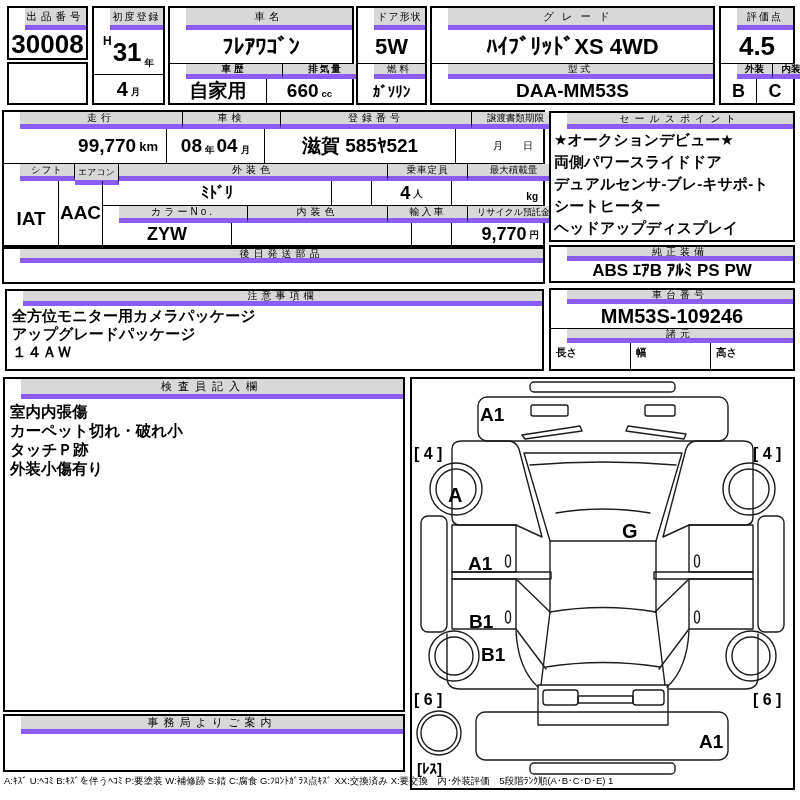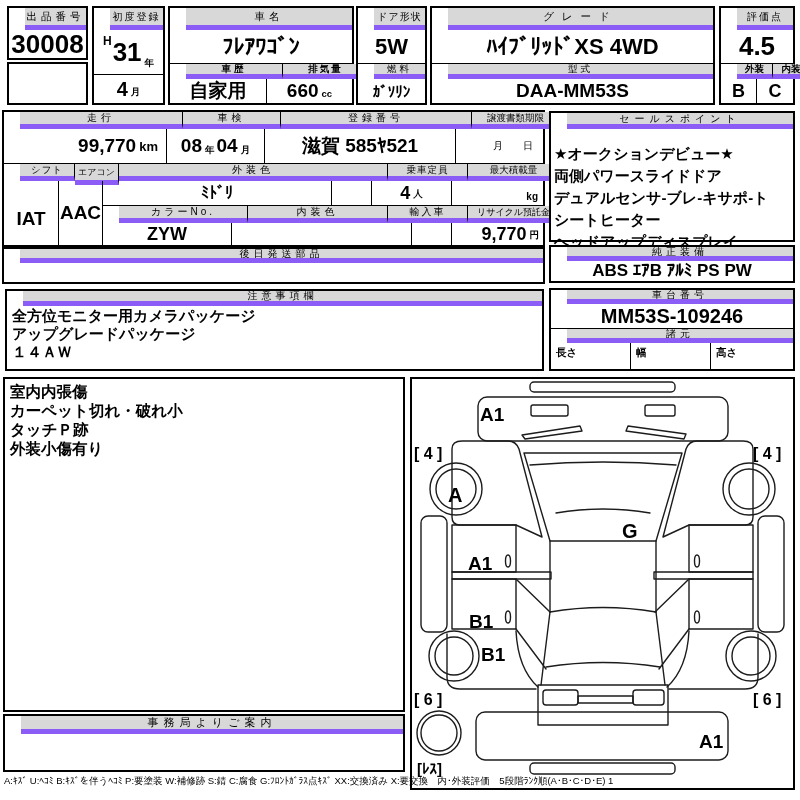--- a/index.html
+++ b/index.html
@@ -130,21 +130,21 @@
     <span class="unit" style="margin-bottom:3px">円</span>
   </div>
 </div>
 
 <div class="box" style="left:2px;top:247px;width:543px;height:37px">
   <div class="h" style="height:14px;font-size:10px">後日発送部品</div>
 </div>
 
 <div class="box" style="left:549px;top:111px;width:246px;height:131px">
   <div class="h" style="height:16px;font-size:10px;letter-spacing:5px">セールスポイント</div>
-  <div class="lines" style="padding:14px 0 0 3px">
+  <div class="lines" style="padding:0 0 0 3px">
     <div style="font-size:15px;line-height:22px">★オークションデビュー★</div>
     <div style="font-size:15px;line-height:22px">両側パワースライドドア</div>
     <div style="font-size:15px;line-height:22px">デュアルセンサ-ブレ-キサポ-ト</div>
     <div style="font-size:15px;line-height:22px">シートヒーター</div>
     <div style="font-size:15px;line-height:22px">ヘッドアップディスプレイ</div>
   </div>
 </div>
 
 <div class="box" style="left:549px;top:245px;width:246px;height:38px">
   <div class="h" style="height:14px;font-size:10px">純正装備</div>
@@ -165,20 +165,21 @@
   <div class="v bb" style="height:25px;font-size:20px">MM53S-109246</div>
   <div class="h" style="height:14px;font-size:10px">諸元</div>
   <div class="lines" style="height:26px">
     <div class="c br" style="left:0;top:0;width:80px;height:26px;justify-content:flex-start;align-items:flex-start;padding:3px 0 8px 5px;font-size:10.5px">長さ</div>
     <div class="c br" style="left:80px;top:0;width:80px;height:26px;justify-content:flex-start;align-items:flex-start;padding:3px 0 0 5px;font-size:10.5px">幅</div>
     <div class="c" style="left:160px;top:0;width:82px;height:26px;justify-content:flex-start;align-items:flex-start;padding:3px 0 0 5px;font-size:10.5px">高さ</div>
   </div>
 </div>
 
 <div class="box" style="left:3px;top:377px;width:402px;height:335px">
+  <div class="h" style="height:20px;font-size:11px;letter-spacing:6px">検査員記入欄</div>
   <div class="lines" style="padding:3px 0 0 5px">
     <div style="font-size:15.5px;line-height:19px">室内内張傷</div>
     <div style="font-size:15.5px;line-height:19px">カーペット切れ・破れ小</div>
     <div style="font-size:15.5px;line-height:19px">タッチＰ跡</div>
     <div style="font-size:15.5px;line-height:19px">外装小傷有り</div>
   </div>
 </div>
 
 <div class="box" style="left:3px;top:714px;width:402px;height:58px">
   <div class="h" style="height:18px;font-size:11px;letter-spacing:5px">事務局よりご案内</div>

